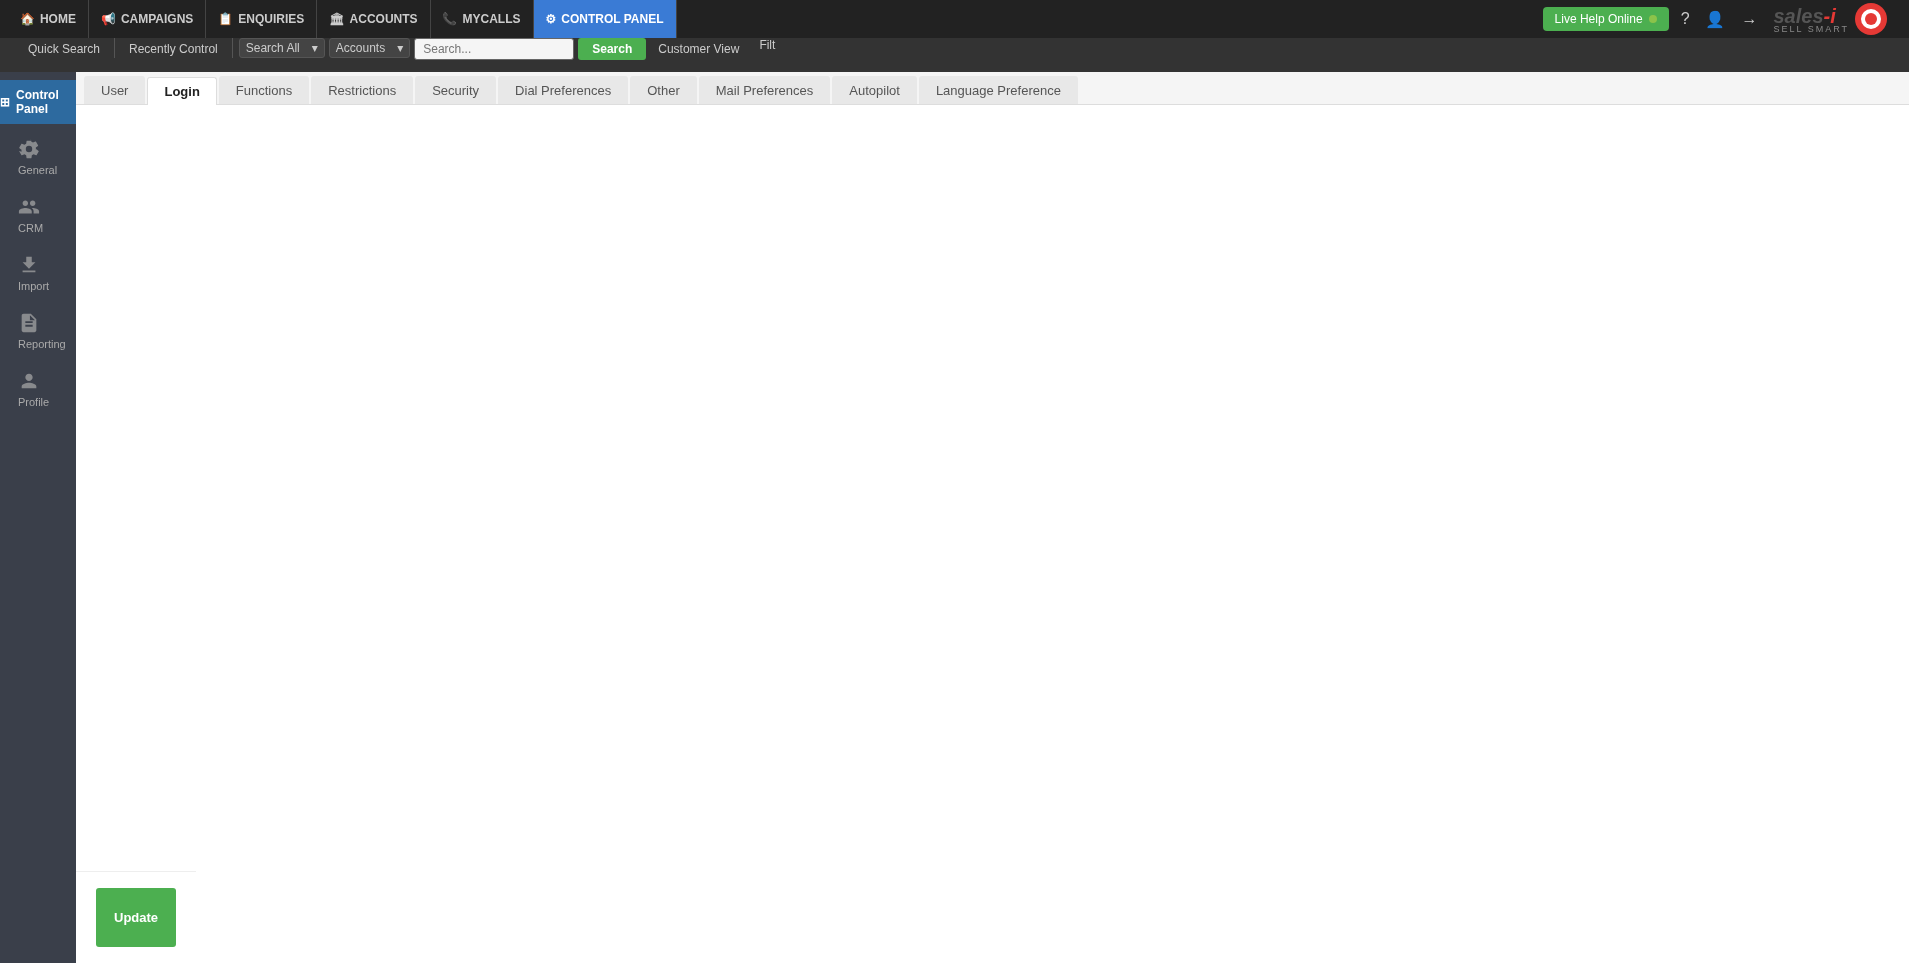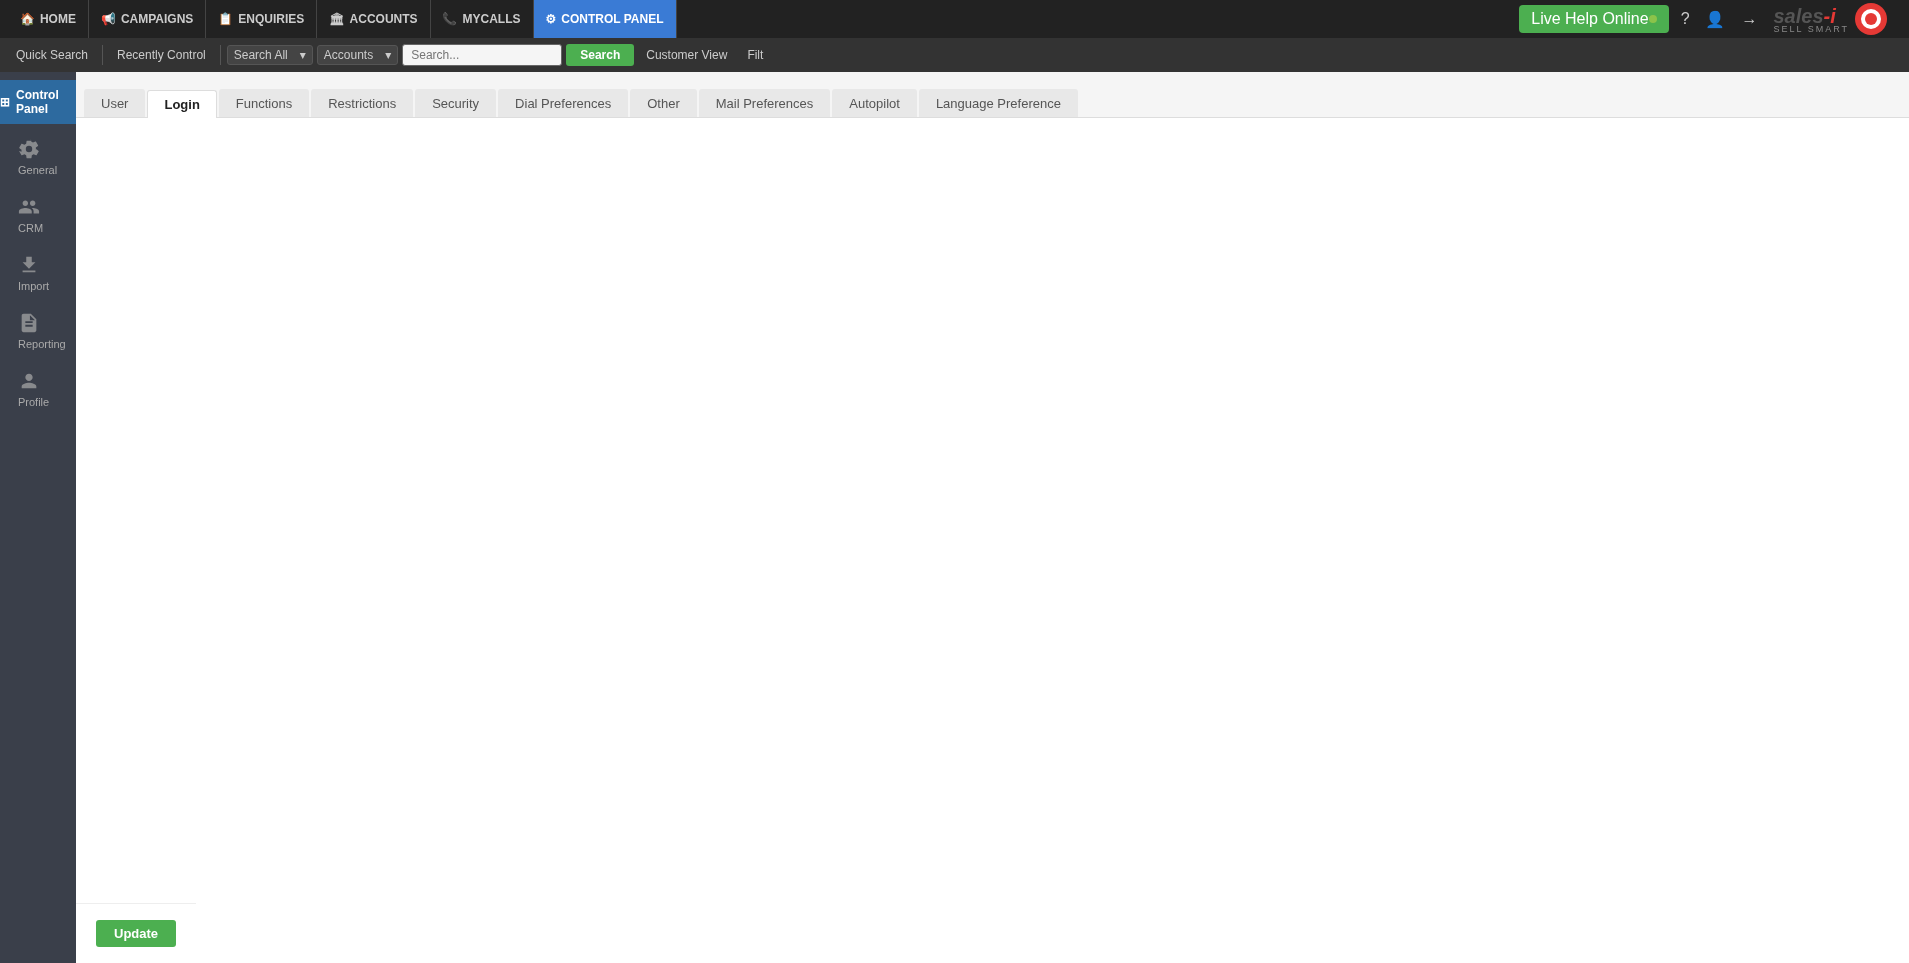--- a/index.html
+++ b/index.html
@@ -32,24 +32,25 @@
       display: flex;
       align-items: center;
       gap: 8px;
     }
     .live-help-btn {
       background: #4caf50;
       color: #fff;
       border: none;
       border-radius: 4px;
       padding: 5px 12px;
-      font-size: 16px;
-      cursor: pointer;
-      display: flex;
-      align-items: center;
+      font-size: 12px;
+      cursor: pointer;
+      display: flex;
+      align-items: center;
+      gap: 6px;
     }
     .live-help-dot {
       width: 8px;
       height: 8px;
       background: #8bc34a;
       border-radius: 50%;
       display: inline-block;
     }
     .nav-icon-btn {
       background: none;
@@ -57,23 +58,23 @@
       color: #ccc;
       cursor: pointer;
       font-size: 16px;
       padding: 4px;
     }
 
     
     .search-bar {
       background: #333;
       display: flex;
-      align-items: center;
+      align-items: flex-start;
       height: 34px;
-      padding: 0 8px;
+      padding: 0 20px;
       gap: 4px;
     }
     .search-bar-btn {
       background: none;
       border: none;
       color: #ccc;
       cursor: pointer;
       font-size: 12px;
       padding: 4px 8px;
       border-radius: 3px;
@@ -178,21 +179,21 @@
       flex: 1;
       background: #fff;
       overflow: auto;
     }
 
     
     .tabs-row {
       display: flex;
       border-bottom: 1px solid #ddd;
       background: #f5f5f5;
-      padding-top: 17px;
+      padding-top: 4px;
       padding-left: 8px;
     }
     .tab {
       padding: 6px 16px;
       cursor: pointer;
       font-size: 13px;
       color: #555;
       border: 1px solid transparent;
       border-bottom: none;
       border-radius: 3px 3px 0 0;
@@ -262,21 +263,21 @@
       margin-top: auto;
       position: fixed;
       bottom: 0;
       left: 76px;
     }
     .update-btn {
       background: #4caf50;
       color: #fff;
       border: none;
       border-radius: 3px;
-      padding: 6px 18px;
+      padding: 22px 18px;
       font-size: 13px;
       cursor: pointer;
       font-weight: bold;
     }
 
     
     .logo-container {
       display: flex;
       align-items: center;
       gap: 4px;

